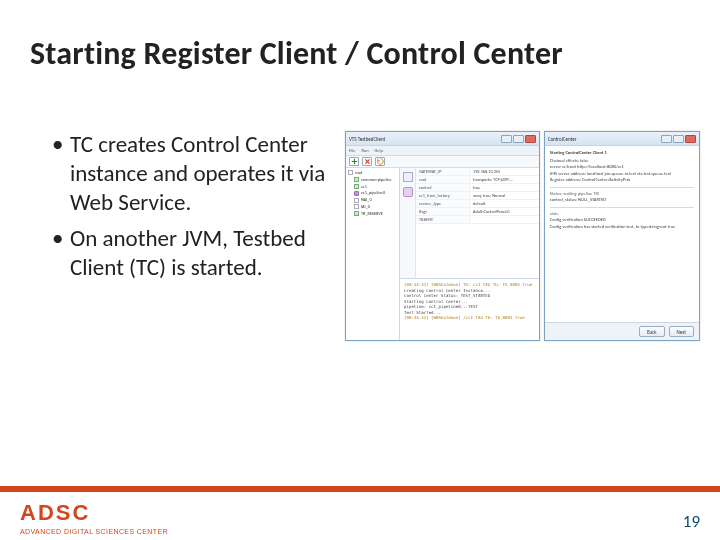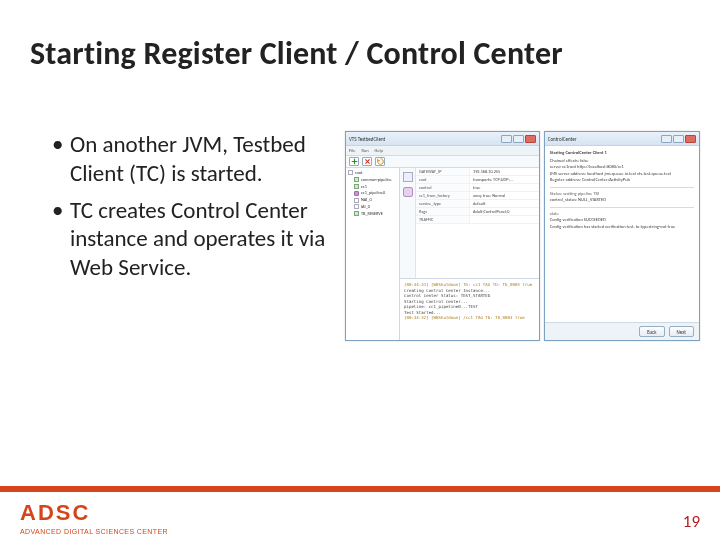--- a/index.html
+++ b/index.html
@@ -123,31 +123,31 @@
   .rule {
     position:absolute; left:0; right:0; top:0; height:6px;
     background:#d4451b;
   }
   .brand {
     position:absolute; left:20px; top:14px; display:flex; align-items:flex-start; gap:8px;
   }
   .brand .logo { font-weight:700; letter-spacing:2px; font-size:22px; color:#d4451b; font-family: Arial, sans-serif;}
   .brand .sub { font-size:7px; letter-spacing:0.4px; color:#d4451b; margin-top:2px; font-family: Arial, sans-serif;}
   .pagenum {
-    position:absolute; right:20px; bottom:8px; font-size:17px; color:#b91c1c;margin-left:36px;
+    position:absolute; right:20px; bottom:8px; font-size:17px; color:#0c4a6e;margin-left:36px;
   }
 </style>
 </head>
 <body>
 
 <h1 class="title">Starting Register Client / Control Center</h1>
 
 <ul class="bullets">
+  <li>TC creates Control Center instance and operates it via Web Service.</li>
   <li>On another JVM, Testbed Client (TC) is started.</li>
-  <li>TC creates Control Center instance and operates it via Web Service.</li>
 </ul>
 
 <div class="shots">
 
   <div class="win left">
     <div class="tbar">
       <span>VTS TestbedClient</span>
       <span class="winbtns">
         <span class="wb"></span>
         <span class="wb"></span>

